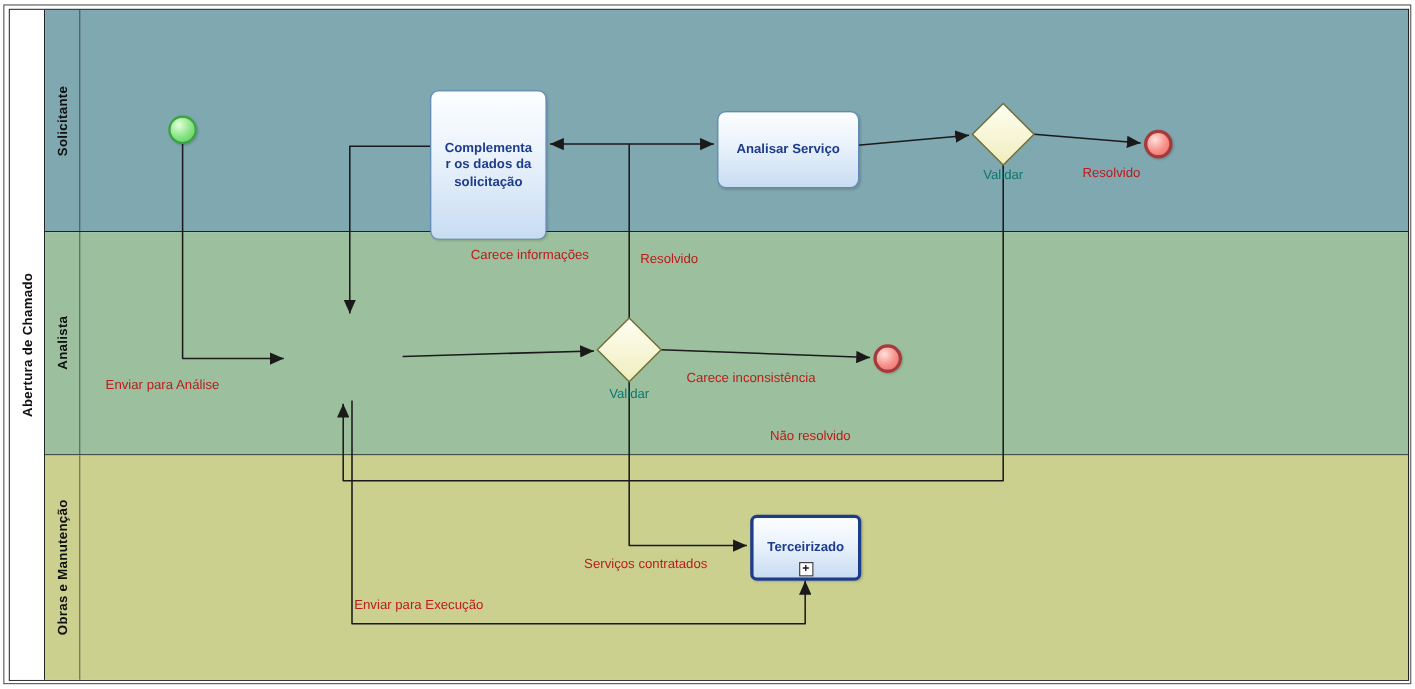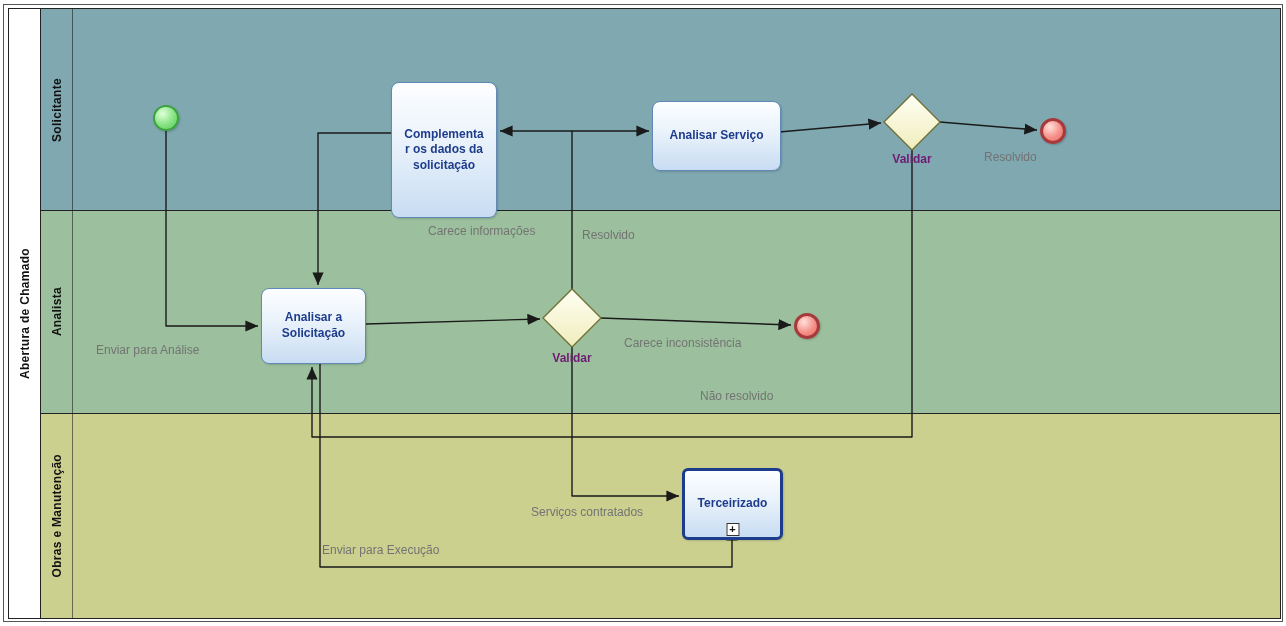--- a/index.html
+++ b/index.html
@@ -26,22 +26,22 @@
           font-weight:bold; font-size:12px; color:#1e3c8c; padding:4px 10px; line-height:1.3;
           box-shadow:1px 1px 2px rgba(0,0,0,0.15); }
   .task.break { word-break:break-all; }
   .task.subprocess { border:3px solid #1e3c8c; border-radius:6px; }
   .submarker { position:absolute; left:50%; bottom:1px; transform:translateX(-50%);
                width:13px; height:13px; border:1px solid #333; background:#fff;
                font-size:11px; line-height:11px; text-align:center; color:#111; font-weight:bold; }
   .event { position:absolute; width:26px; height:26px; border-radius:50%; box-shadow:1px 1px 2px rgba(0,0,0,0.2); }
   .event.start { background:radial-gradient(circle at 35% 30%, #e2ffd9, #86e383 55%, #52cc55); border:2px solid #3ba33d; }
   .event.end   { background:radial-gradient(circle at 35% 30%, #ffe0da, #f59089 55%, #ee6a62); border:3px solid #a53a3c; }
-  .gwlabel { position:absolute; font-size:12px; font-weight:bold; color:#701a75; text-align:center; width:80px; }
-  .flowlabel { position:absolute; font-size:12px; color:#737373; white-space:nowrap; }
+  .gwlabel { position:absolute; font-size:12px; font-weight:normal; color:#0f766e; text-align:center; width:80px; }
+  .flowlabel { position:absolute; font-size:12px; color:#b91c1c; white-space:nowrap; }
 </style>
 </head>
 <body>
 
 <div class="canvas">
   <div class="outer-frame"></div>
 
   <div class="pool">
     <div class="pool-name">
       <span class="vtext">Abertura de Chamado</span>
@@ -98,24 +98,21 @@
   <div class="event start" style="left:153px; top:105px;"></div>
   <div class="event end" style="left:1040px; top:118px;"></div>
   <div class="event end" style="left:794px; top:313px;"></div>
 
   <div class="task break" style="left:391px; top:82px; width:106px; height:136px;">
     <span>Complementar os dados da solicitação</span>
   </div>
   <div class="task" style="left:652px; top:101px; width:129px; height:70px;">
     <span>Analisar Serviço</span>
   </div>
-  <div class="task" style="left:261px; top:288px; width:105px; height:76px;">
-    <span>Analisar a Solicitação</span>
-  </div>
-  <div class="task subprocess" style="left:682px; top:468px; width:101px; height:72px;">
+  <div class="task subprocess" style="left:682px; top:468px; width:101px; height:60px;">
     <span>Terceirizado</span>
     <span class="submarker">+</span>
   </div>
 
   <div class="gwlabel" style="left:872px; top:152px;">Validar</div>
   <div class="gwlabel" style="left:532px; top:351px;">Validar</div>
 
   <div class="flowlabel" style="left:96px; top:343px;text-align:center;">Enviar para Análise</div>
   <div class="flowlabel" style="left:428px; top:224px;">Carece informações</div>
   <div class="flowlabel" style="left:582px; top:228px;">Resolvido</div>

